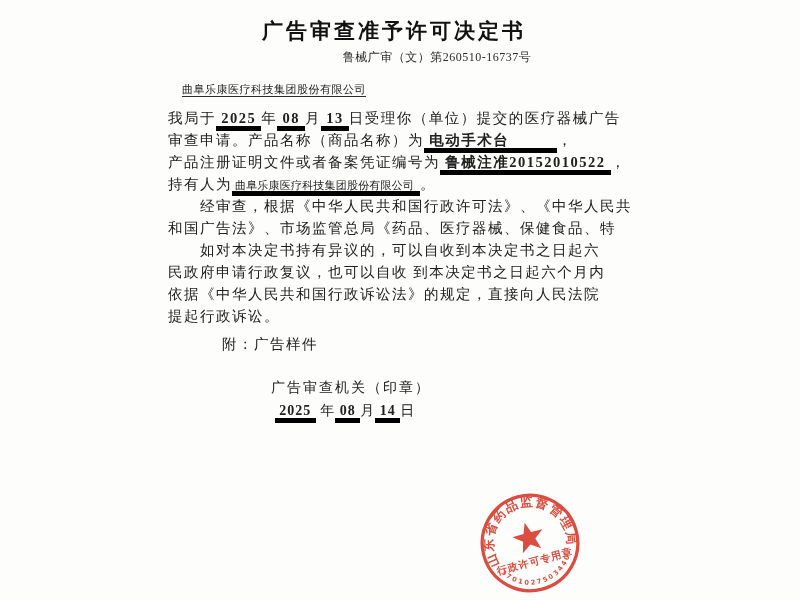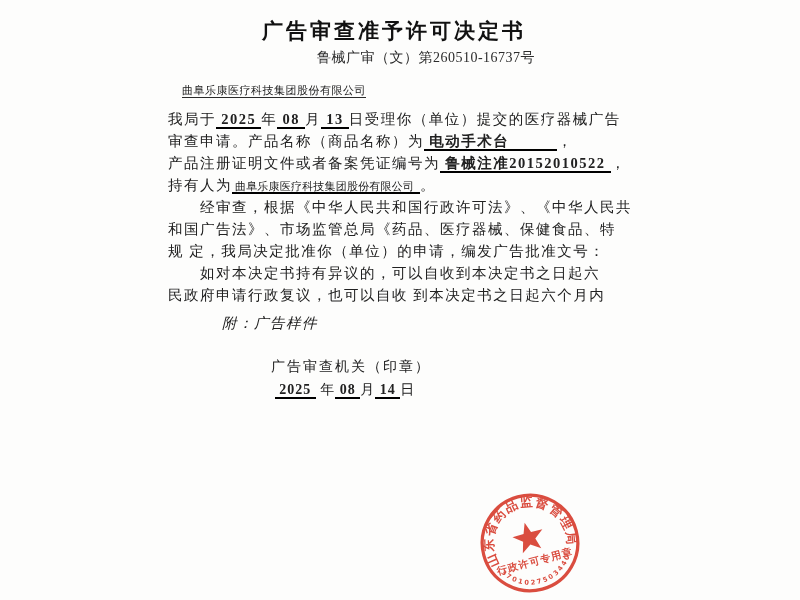--- a/index.html
+++ b/index.html
@@ -9,37 +9,37 @@
     background:#fdfdfc; overflow:hidden;
     font-family:"Liberation Serif","DejaVu Serif",serif;
     color:#212121;
     padding:18px 180px 0 168px;
   }
   .doc-title {
     font-size:21px; font-weight:700; letter-spacing:3px;
     text-align:center; line-height:26px; color:#111;
   }
   .doc-number {
-    margin-top:5px; font-size:14px; letter-spacing:0.5px;
-    text-align:center; position:relative; left:32px; color:#2b2b2b;
+    margin-top:5px; font-size:12px; letter-spacing:0.5px;
+    text-align:center; position:relative; left:43px; color:#2b2b2b;
   }
   .applicant {
     margin:16px 0 0 14px; font-size:11px; line-height:15px; letter-spacing:0.5px;
   }
   .applicant .u { border-bottom:1px solid #2a2a2a; padding-bottom:1px; }
   .body-text { margin-top:10px; font-size:14.5px; }
   .line {
     height:22px; line-height:22px; letter-spacing:1.5px; white-space:pre;
   }
-  .u { border-bottom:2px solid #000000; }
+  .u { border-bottom:5px solid #000000; }
   .b { font-weight:700; }
   .sm { font-size:11px; letter-spacing:0.2px; }
   .para-2 .line:nth-child(5) { margin-left:-14px; }
   .attach { margin-top:6px; padding-left:22px; font-size:14.5px; white-space:pre;
-            height:22px; line-height:22px; letter-spacing:1.5px;font-style:italic; }
+            height:22px; line-height:22px; letter-spacing:1.5px; }
   .sign { margin-top:24px; text-align:center; padding-right:86px;
           font-size:14px; letter-spacing:2px; }
   .sign-date { margin-top:5px; padding-right:12px; font-size:14px;
                letter-spacing:1px; white-space:pre; }
   .seal {
     position:absolute; left:469px; top:482px; width:122px; height:122px;
     mix-blend-mode:multiply; opacity:0.9; pointer-events:none;
   }
 </style>
 </head>
@@ -56,25 +56,26 @@
   <div class="body-text">
     <div class="para para-1">
         <div class="line"><span>我局于</span><span class="u b">&nbsp;2025&nbsp;</span><span>年</span><span class="u b">&nbsp;08&nbsp;</span><span>月</span><span class="u b">&nbsp;13&nbsp;</span><span>日受理你（单位）提交的医疗器械广告</span></div>
         <div class="line"><span>审查申请。产品名称（商品名称）为</span><span class="u b">&nbsp;电动手术台　　　</span><span>，</span></div>
         <div class="line"><span>产品注册证明文件或者备案凭证编号为</span><span class="u b">&nbsp;鲁械注准20152010522&nbsp;</span><span>，</span></div>
         <div class="line"><span>持有人为</span><span class="u sm">&nbsp;曲阜乐康医疗科技集团股份有限公司&nbsp;&nbsp;</span><span>。</span></div>
       </div>
     <div class="para para-2">
         <div class="line"><span>　　经审查，根据《中华人民共和国行政许可法》、《中华人民共</span></div>
         <div class="line"><span>和国广告法》、市场监管总局《药品、医疗器械、保健食品、特</span></div>
-        <div class="line"><span>规 定，我局决定批准你（单位）的申请，编发广告批准文号：</span></div>
       </div>
     <div class="para para-3">
         <div class="line"><span>　　如对本决定书持有异议的，可以自收到本决定书之日起六</span></div>
         <div class="line"><span>民政府申请行政复议，也可以自收 到本决定书之日起六个月内</span></div>
+        <div class="line"><span>依据《中华人民共和国行政诉讼法》的规定，直接向人民法院</span></div>
+        <div class="line"><span>提起行政诉讼。</span></div>
       </div>
     <div class="attach">　　附：广告样件</div>
   </div>
 
   <div class="sign">
     <div>广告审查机关（印章）</div>
     <div class="sign-date"><span class="u b">&nbsp;2025&nbsp;</span><span>&nbsp;年</span><span class="u b">&nbsp;08&nbsp;</span><span>月</span><span class="u b">&nbsp;14&nbsp;</span><span>日</span></div>
   </div>
 
   <svg class="seal" viewBox="0 0 120 120" xmlns="http://www.w3.org/2000/svg">

